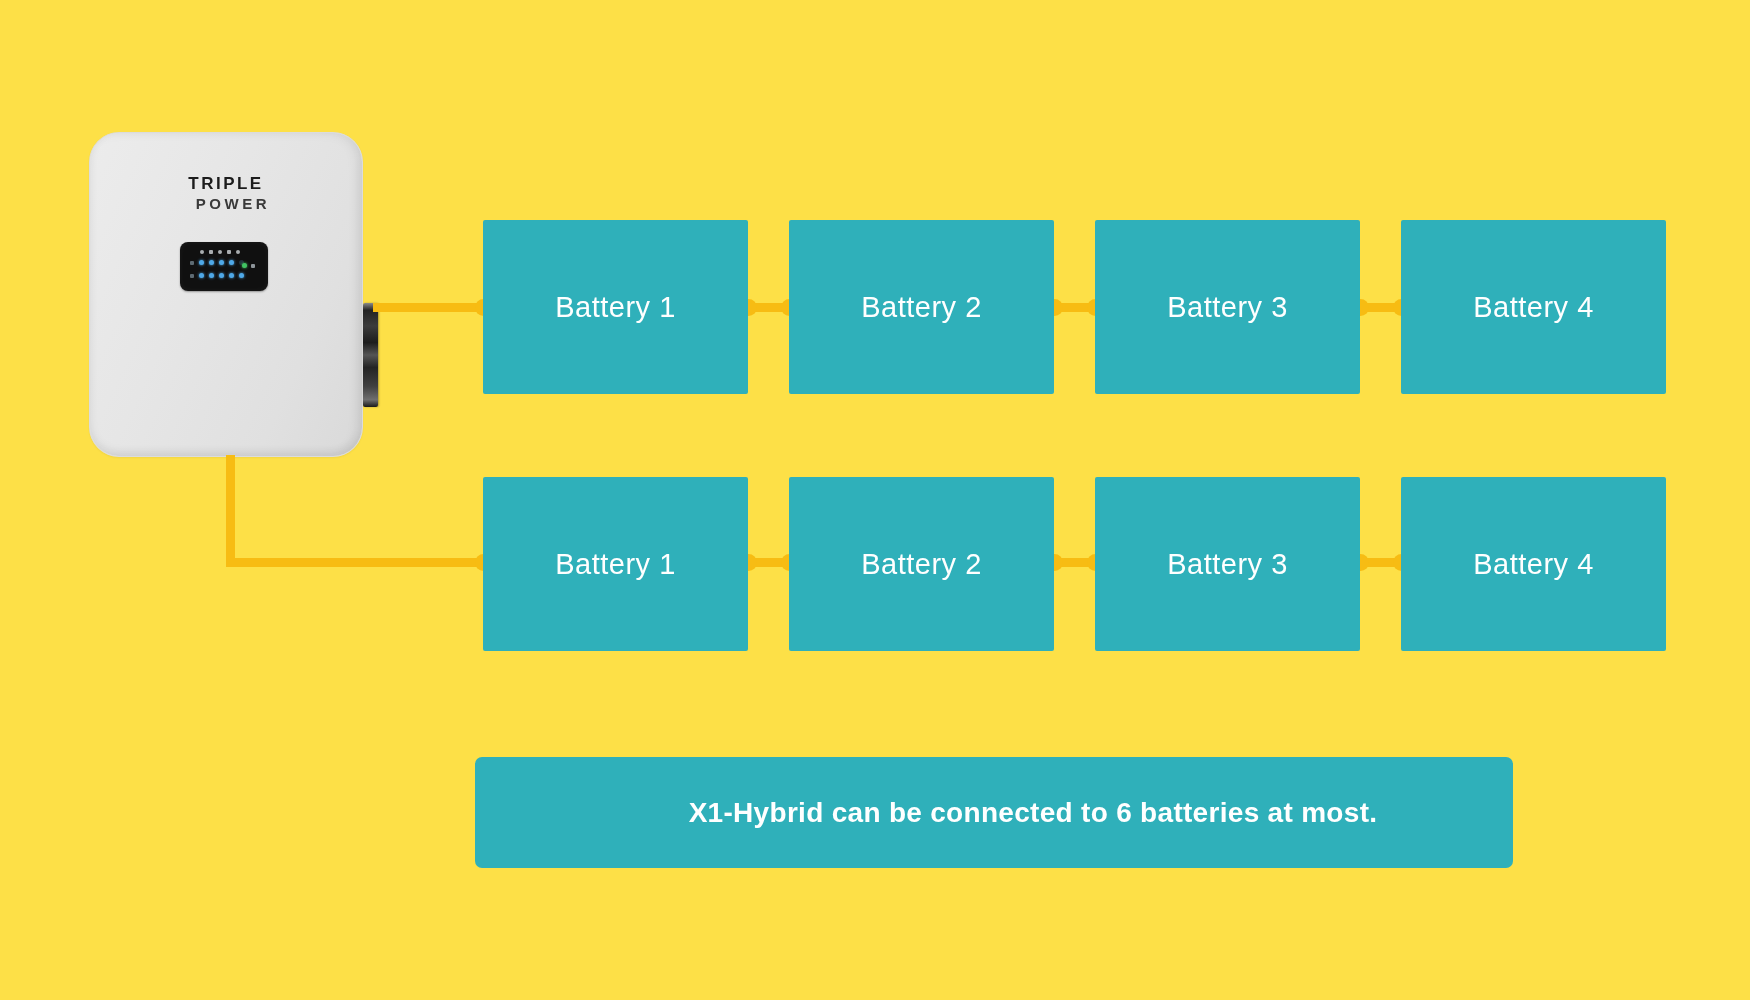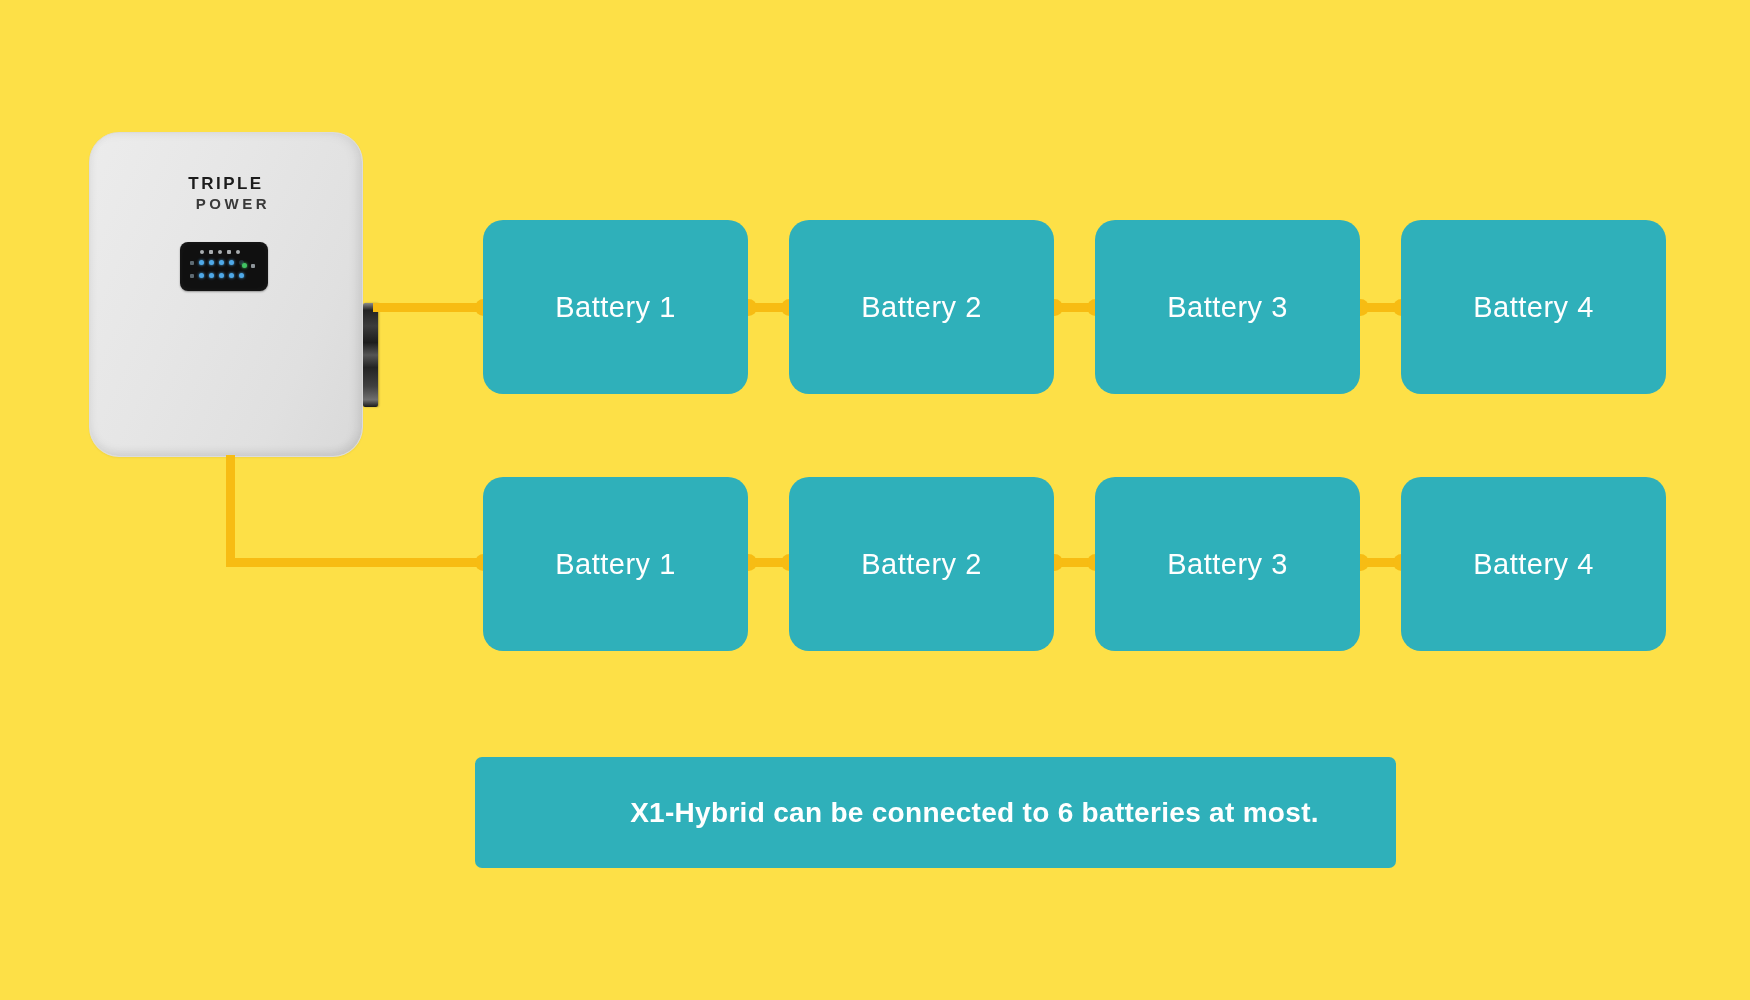--- a/index.html
+++ b/index.html
@@ -44,28 +44,28 @@
   .port{
     position:absolute;left:273px;top:170px;width:15px;height:104px;border-radius:2px;
     background:linear-gradient(180deg,#8a8a8a 0%,#232323 7%,#3c3c3c 22%,#1d1d1d 38%,#555555 50%,#242424 62%,#404040 80%,#6f6f6f 93%,#1a1a1a 100%);
     box-shadow:1px 0 2px rgba(0,0,0,0.3);
   }
   
   .wire{position:absolute;background:var(--wire);}
   .dot{position:absolute;width:17px;height:17px;border-radius:50%;background:var(--wire);}
   
   .battery{
-    position:absolute;width:265px;height:174px;border-radius:20px;
+    position:absolute;width:265px;height:174px;border-radius:2px;
     background:var(--teal);
     display:flex;align-items:center;justify-content:center;
     color:var(--label-text);font-size:29px;letter-spacing:.5px;
   }
   
   .note{
-    position:absolute;left:475px;top:757px;width:921px;height:111px;border-radius:7px;
+    position:absolute;left:475px;top:757px;width:1038px;height:111px;border-radius:7px;
     background:var(--teal);
     display:flex;flex-direction:column;align-items:center;justify-content:center;
     padding-left:78px;box-sizing:border-box;
   }
   .note div{
     color:var(--label-text);font-size:28px;font-weight:700;line-height:38px;
     letter-spacing:.3px;white-space:nowrap;
   }
 </style>
 </head>

